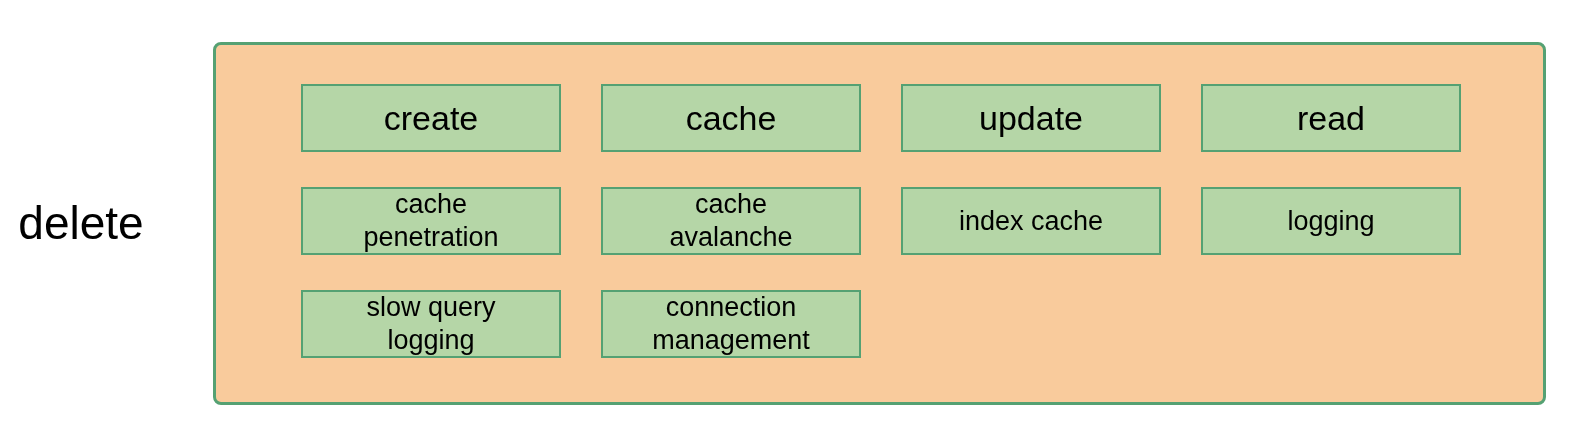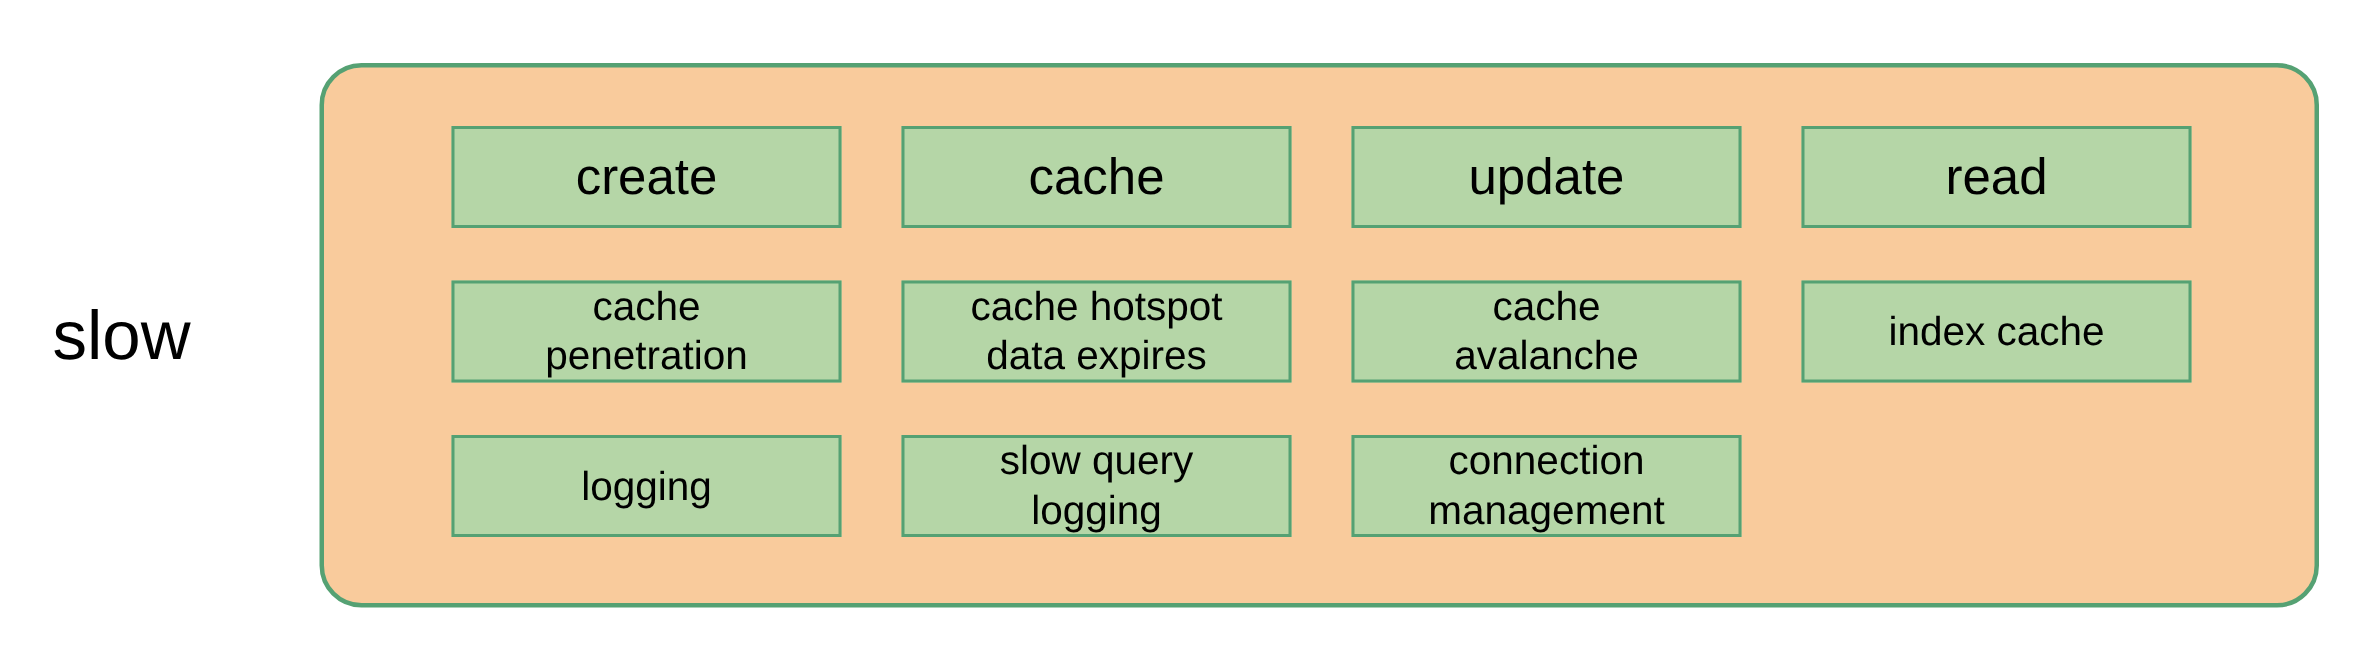--- a/index.html
+++ b/index.html
@@ -35,21 +35,21 @@
     color: var(--text);
   }
   .container {
     position: absolute;
     left: 213px;
     top: 42px;
     width: 1333px;
     height: 363px;
     background: var(--container-fill);
     border: 3px solid var(--container-border);
-    border-radius: 28px;
+    border-radius: 8px;
   }
   .grid {
     display: grid;
     grid-template-columns: repeat(4, 260px);
     grid-template-rows: repeat(3, 68px);
     column-gap: 40px;
     row-gap: 35px;
     padding: 39px 0 0 85px;
   }
   .box {
@@ -71,45 +71,41 @@
   .row-detail .box-label {
     font-size: 27px;
     line-height: 33px;
   }
 </style>
 </head>
 <body>
 
 <div class="canvas">
 
-  <div class="side-label">slow</div>
+  <div class="side-label">delete</div>
 
   <div class="container">
     <div class="grid">
 
       <div class="box row-head">
         <span class="box-label">create</span>
       </div>
       <div class="box row-head">
         <span class="box-label">cache</span>
       </div>
       <div class="box row-head">
         <span class="box-label">update</span>
       </div>
       <div class="box row-head">
         <span class="box-label">read</span>
       </div>
 
       <div class="box row-detail">
         <span class="box-label">cache
 penetration</span>
-      </div>
-      <div class="box row-detail">
-        <span class="box-label">cache hotspot
-data expires</span>
       </div>
       <div class="box row-detail">
         <span class="box-label">cache
 avalanche</span>
       </div>
       <div class="box row-detail">
         <span class="box-label">index cache</span>
       </div>
 
       <div class="box row-detail">

